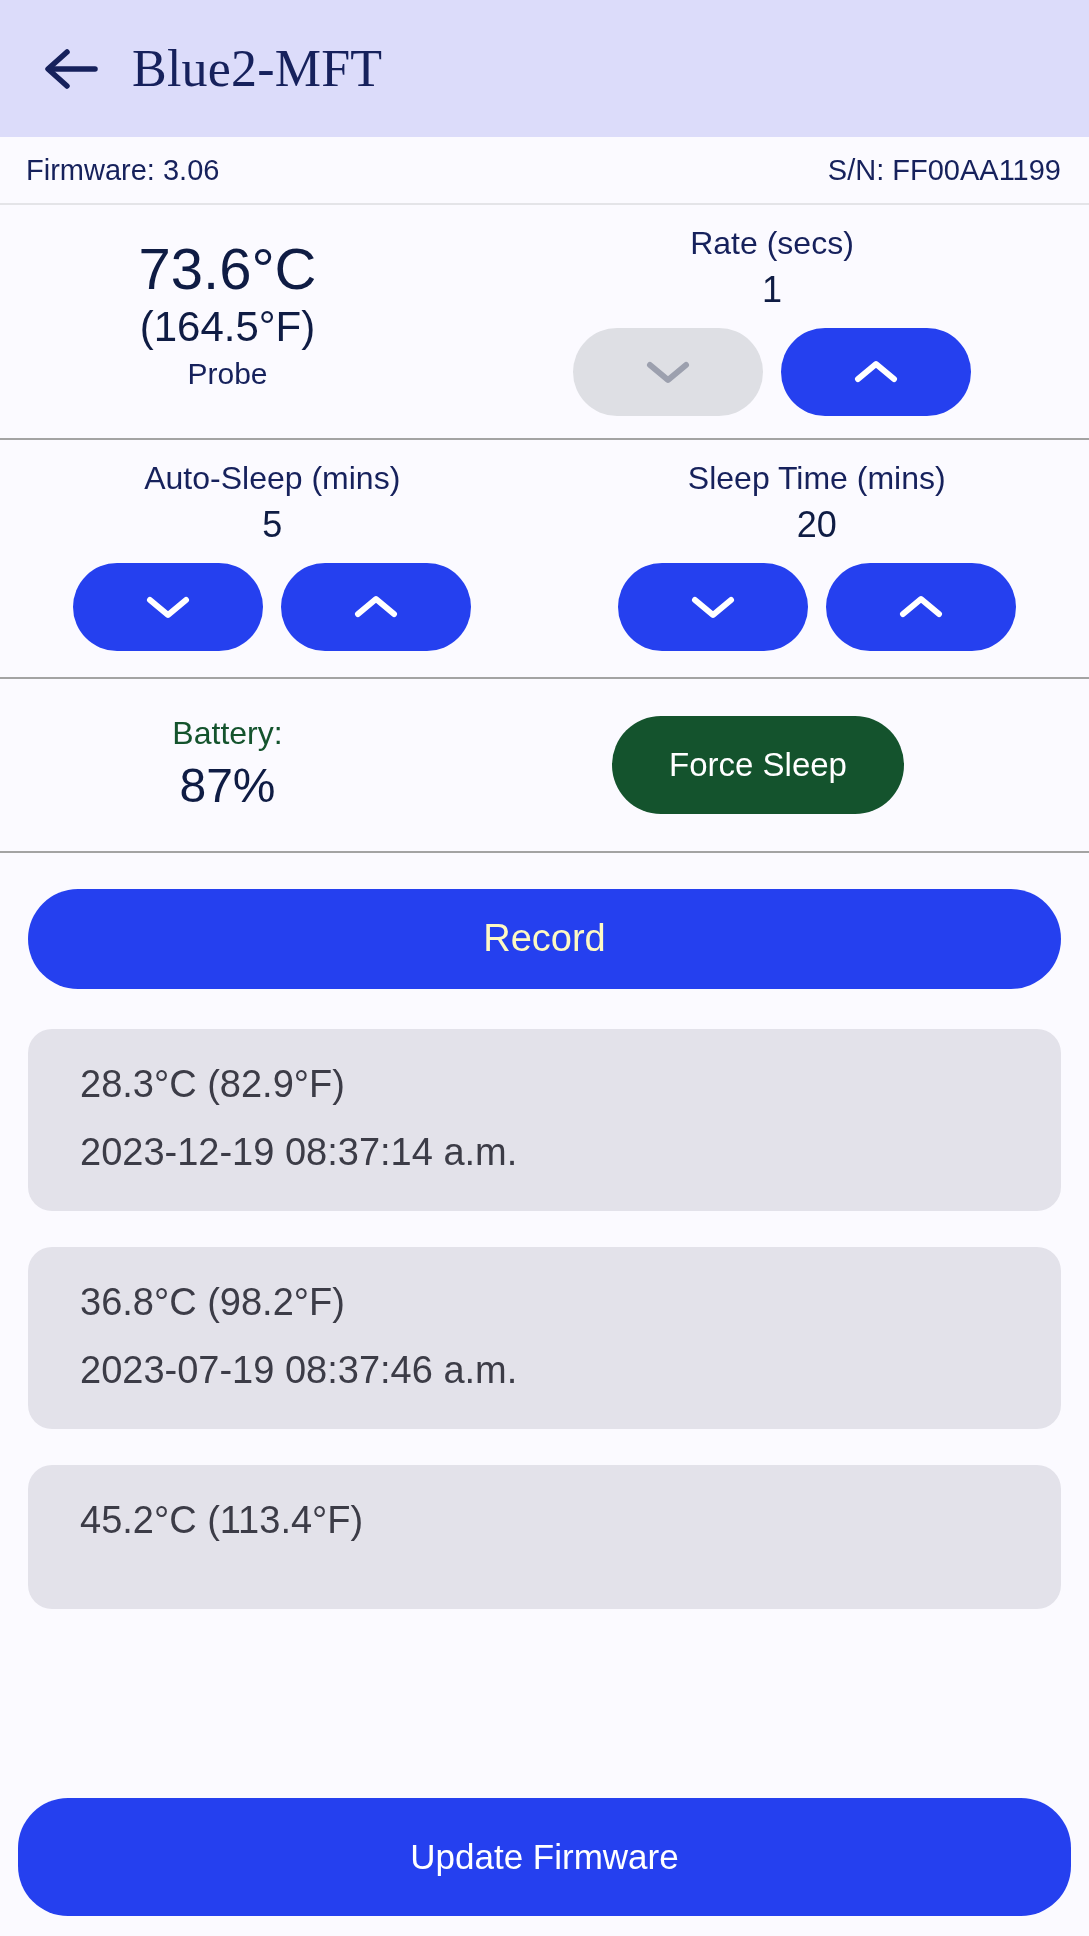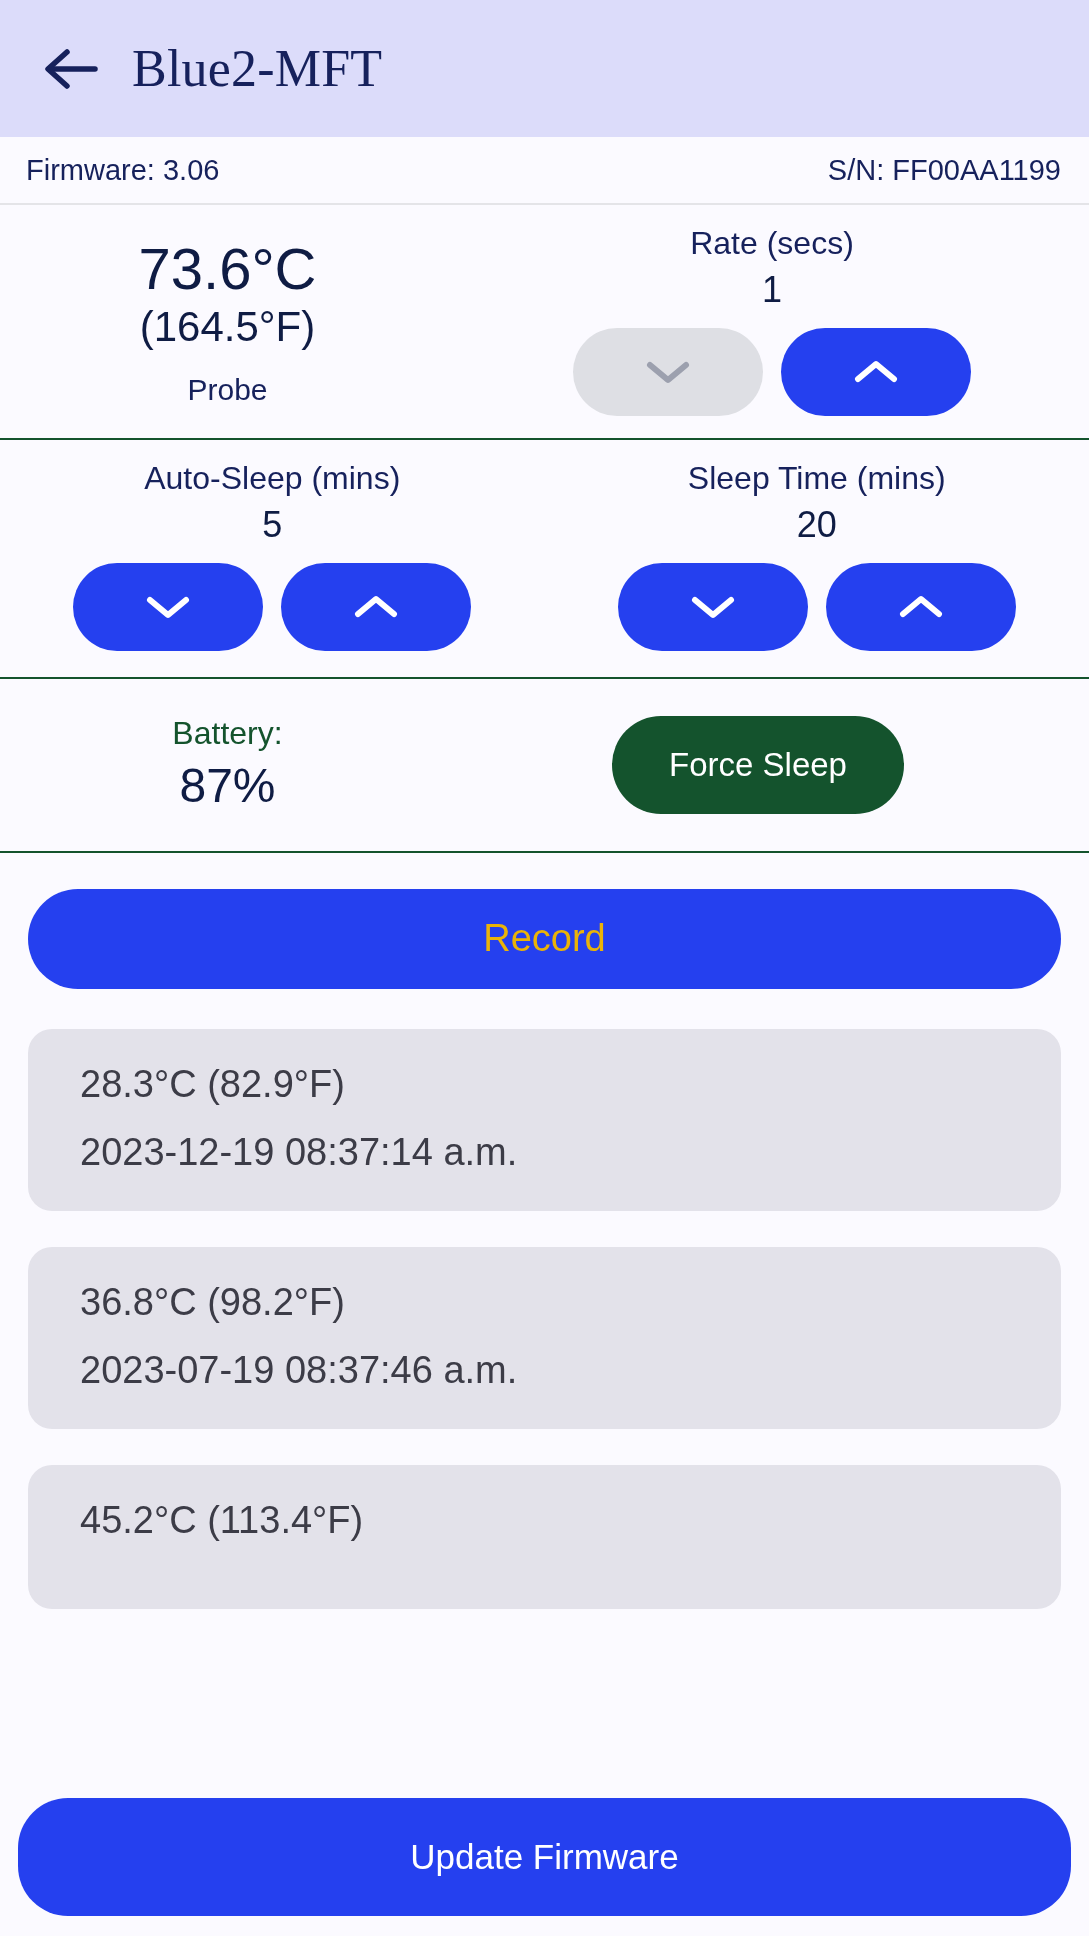--- a/index.html
+++ b/index.html
@@ -52,21 +52,21 @@
     justify-content: space-between;
     padding: 0 28px 0 26px;
     background: #fbfaff;
     border-bottom: 2px solid #e4e4e8;
     font-size: 29px;
     color: #16215c;
   }
 
   
   .section {
-    border-bottom: 2px solid #14532d;
+    border-bottom: 2px solid #a3a3a3;
     background: #fbfaff;
   }
 
   
   .row-temp {
     display: flex;
     align-items: flex-start;
     padding: 18px 0 22px 0;
     min-height: 202px;
   }
@@ -83,21 +83,21 @@
   }
   .temp-sub {
     font-size: 42px;
     line-height: 1.18;
     color: #0f1c44;
   }
   .temp-label {
     font-size: 30px;
     line-height: 1.3;
     color: #16215c;
-    margin-top: 18px;
+    margin-top: 2px;
   }
 
   .stepper-cell {
     flex: 1 1 auto;
     display: flex;
     flex-direction: column;
     align-items: center;
   }
   .stepper-title {
     font-size: 32px;
@@ -187,21 +187,21 @@
   
   .record-area {
     padding: 36px 28px 0 28px;
     background: #fbfaff;
   }
   .btn-record {
     width: 100%;
     height: 100px;
     border-radius: 50px;
     background: #2540ef;
-    color: #eab308;
+    color: #fef9c3;
     font-size: 38px;
     font-family: "Liberation Sans", sans-serif;
     border: none;
     cursor: pointer;
     display: flex;
     align-items: center;
     justify-content: center;
   }
 
   .record-list {

